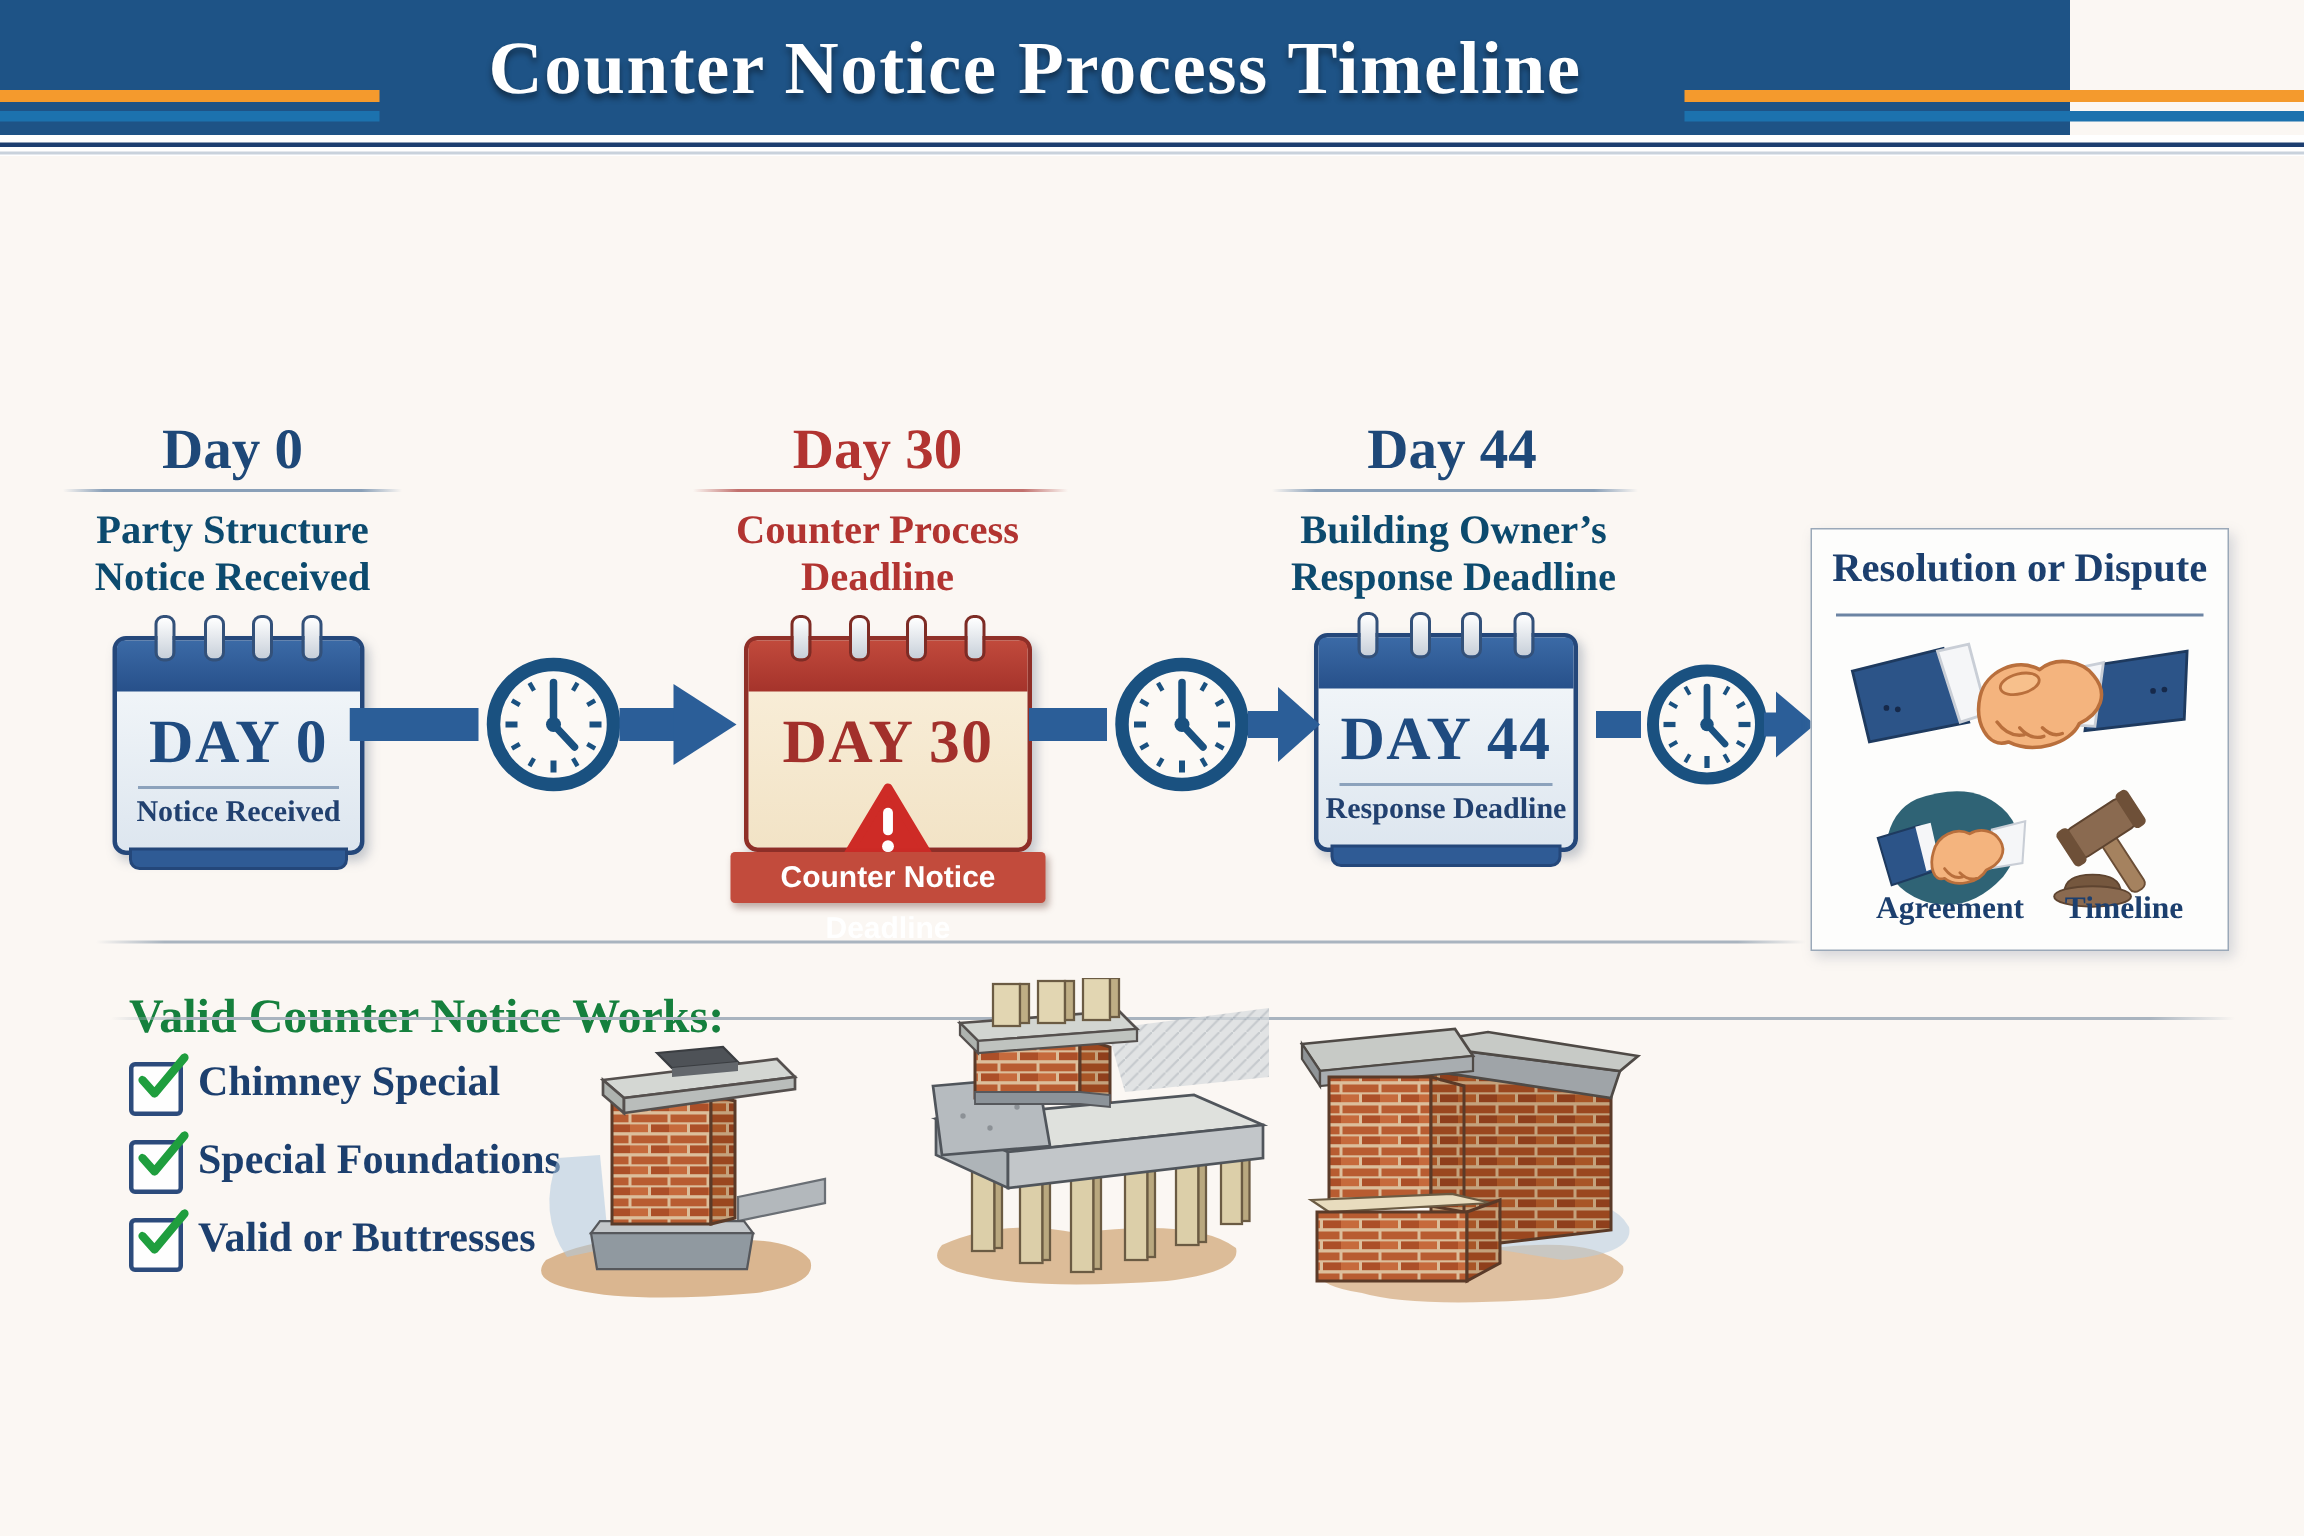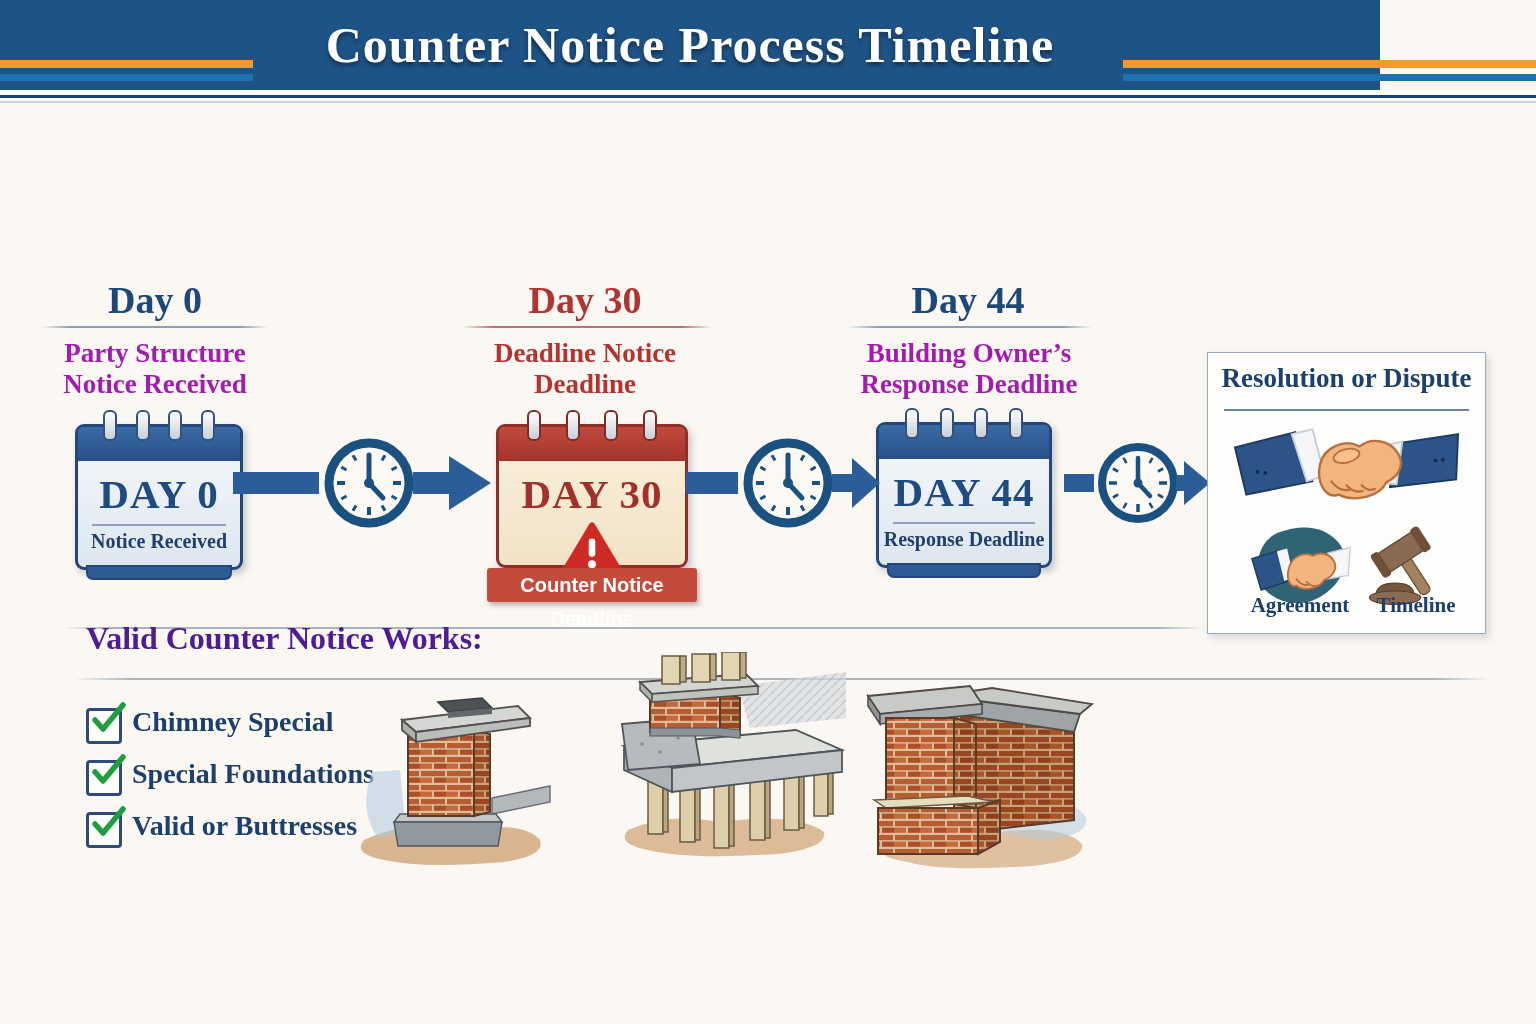--- a/index.html
+++ b/index.html
@@ -17,21 +17,21 @@
   .st-right{left:1123px;width:413px;}
   .hdr-sub{position:absolute;left:0;top:90px;width:1536px;height:14px;background:#FFFFFF;}
   .hdr-line{position:absolute;left:0;top:5px;width:1536px;height:3px;background:#1D3E70;}
   .hdr-line2{position:absolute;left:0;top:11px;width:1536px;height:2px;background:#C9D2DC;}
   
   .stage-title{position:absolute;text-align:center;font-weight:bold;font-size:38px;color:#1E4878;}
   .stage-title.red{color:#B23431;}
   .stage-rule{position:absolute;height:2px;
       background:linear-gradient(90deg,rgba(138,160,184,0),#8AA0B8 12%,#8AA0B8 88%,rgba(138,160,184,0));}
   .stage-rule.red{background:linear-gradient(90deg,rgba(194,113,110,0),#C2716E 12%,#C2716E 88%,rgba(194,113,110,0));}
-  .stage-sub{position:absolute;text-align:center;font-weight:bold;font-size:27px;line-height:31px;color:#a21caf;}
+  .stage-sub{position:absolute;text-align:center;font-weight:bold;font-size:27px;line-height:31px;color:#0c4a6e;}
   .stage-sub.red{color:#B23431;}
   
   .calendar{position:absolute;border:3px solid #24477A;border-radius:9px;
       background:linear-gradient(#F6F9FB,#DDE6EF);box-shadow:3px 4px 7px rgba(90,105,130,.35);}
   .calendar.red{border-color:#8F2F28;background:linear-gradient(#FAF0DC,#F2E3C6);}
   .cal-header{height:34px;border-radius:5px 5px 0 0;background:linear-gradient(#3B6AA6,#27508A);}
   .calendar.red .cal-header{background:linear-gradient(#C14A3C,#A5332B);}
   .rings{position:absolute;left:0;right:0;top:-17px;display:flex;justify-content:space-around;padding:0 16px;}
   .ring{width:10px;height:27px;border:2.5px solid #33517A;border-radius:6px;
       background:linear-gradient(#FFFFFF,#C7CFD9);}
@@ -53,21 +53,21 @@
   
   .res-box{position:absolute;left:1207px;top:352px;width:277px;height:280px;background:#FDFDFC;
       border:1.5px solid #9AA8B8;box-shadow:3px 4px 8px rgba(120,130,150,.28);}
   .res-title{position:absolute;left:0;right:0;top:10px;text-align:center;
       font-size:27px;font-weight:bold;color:#1C3F6E;}
   .res-rule{position:absolute;left:16px;right:16px;top:56px;height:2px;background:#6C84A3;}
   .res-label{position:absolute;top:240px;text-align:center;font-size:21px;font-weight:bold;color:#1C3F6E;}
   
   .divider{position:absolute;height:2px;
       background:linear-gradient(90deg,rgba(169,180,191,0),#A9B4BF 4%,#A9B4BF 96%,rgba(169,180,191,0));}
-  .works-heading{position:absolute;left:86px;top:620px;font-size:32px;font-weight:bold;color:#4c1d95;}
+  .works-heading{position:absolute;left:86px;top:659px;font-size:32px;font-weight:bold;color:#15803d;}
   .check-item{position:absolute;left:86px;height:36px;}
   .checkbox{position:absolute;left:0;top:2px;width:30px;height:30px;border:3.5px solid #2C4B7C;
       border-radius:4px;background:#FEFEFE;}
   .checkbox svg{position:absolute;left:1px;top:-9px;overflow:visible;}
   .check-label{position:absolute;left:46px;top:0;font-size:28px;font-weight:bold;color:#1C3F6E;white-space:nowrap;}
   .illus{position:absolute;}
 </style>
 </head>
 <body>
 
@@ -109,21 +109,21 @@
   <div class="stage-title" style="left:40px;top:278px;width:230px">Day 0</div>
   <div class="stage-rule" style="left:42px;top:326px;width:226px"></div>
   <div class="stage-sub" style="left:15px;top:338px;width:280px">
     <span>Party Structure</span><br>
     <span>Notice Received</span>
   </div>
 
   <div class="stage-title red" style="left:460px;top:278px;width:250px">Day 30</div>
   <div class="stage-rule red" style="left:462px;top:326px;width:250px"></div>
   <div class="stage-sub red" style="left:450px;top:338px;width:270px">
-    <span>Deadline Notice</span><br>
+    <span>Counter Process</span><br>
     <span>Deadline</span>
   </div>
 
   <div class="stage-title" style="left:840px;top:278px;width:256px">Day 44</div>
   <div class="stage-rule" style="left:848px;top:326px;width:244px"></div>
   <div class="stage-sub" style="left:828px;top:338px;width:282px">
     <span>Building Owner’s</span><br>
     <span>Response Deadline</span>
   </div>
 

